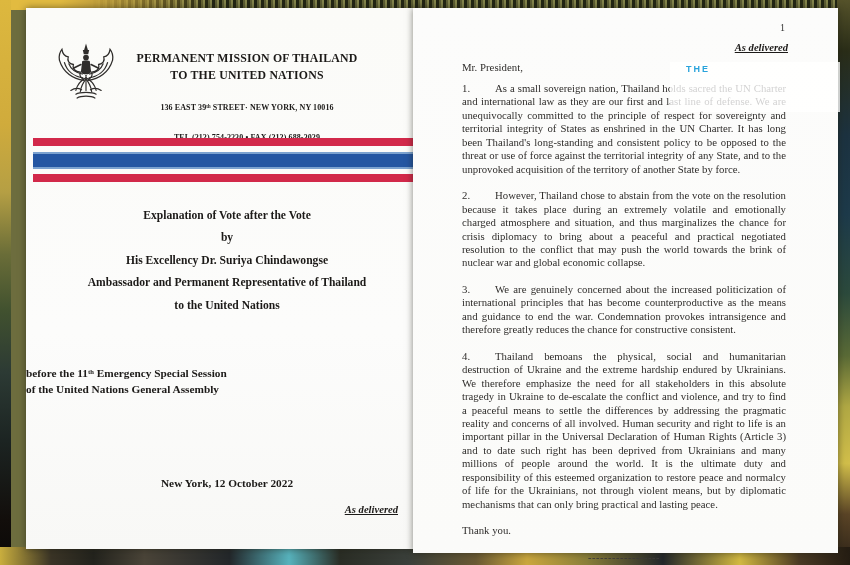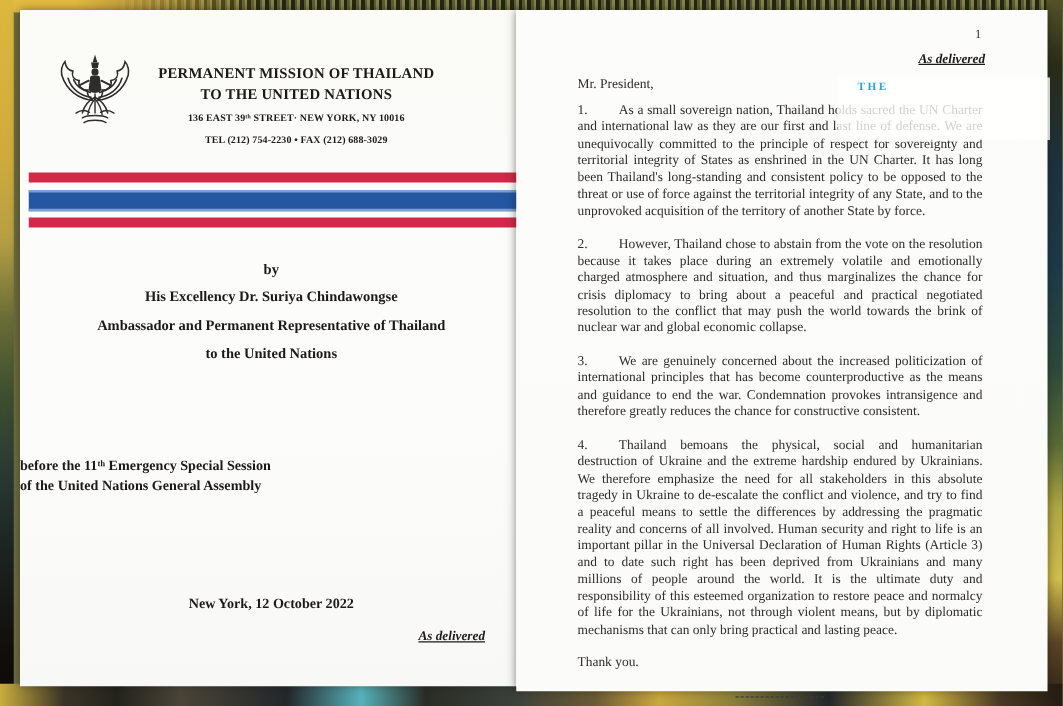--- a/index.html
+++ b/index.html
@@ -15,28 +15,28 @@
     background:linear-gradient(90deg,#e2bb40 0 60px,#caa63e 90px,rgba(202,166,62,0) 100%);}
   .bg-left{position:absolute;left:0;top:0;width:11px;height:565px;
     background:linear-gradient(180deg,#ddb83e 0%,#d0ab3c 22%,#b59f44 34%,#6a6d38 45%,#41512f 55%,#2c3a34 66%,#1c2422 78%,#120e0b 92%,#0a0806 100%);}
   .bg-right{position:absolute;right:0;top:0;width:13px;height:565px;
     background:linear-gradient(180deg,#55522a 0%,#2a2d18 9%,#1c3240 24%,#1d3a4a 38%,#2c4a3c 52%,#5a6a36 63%,#b0a844 72%,#d1be4a 82%,#5a4426 91%,#2c2218 100%);}
   .bg-bottom{position:absolute;left:0;bottom:0;width:850px;height:18px;
     background:linear-gradient(90deg,#c9ae3e 0%,#3a3426 6%,#23231d 11%,#4a4438 17%,#23272a 27%,#57b2bc 34%,#2a2d25 40%,#3a3f3a 48%,#6a5a34 56%,#caa73e 62%,#8a7f3a 69%,#23272a 78%,#d2b942 87%,#4a3a24 94%,#241c12 100%);}
 
   
   .page{position:absolute;background:#fcfcfa;box-shadow:0 0 7px rgba(30,30,20,.55);}
-  .page-left{left:16px;top:8px;width:402px;height:541px;background:linear-gradient(180deg,#fbfbf8,#fcfcfb 60%,#f8f8f6);}
+  .page-left{left:26px;top:8px;width:402px;height:541px;background:linear-gradient(180deg,#fbfbf8,#fcfcfb 60%,#f8f8f6);}
   .page-right{left:413px;top:8px;width:425px;height:545px;background:linear-gradient(180deg,#fcfcfb,#fbfbf9);}
 
   
   .emblem{position:absolute;left:22px;top:26px;width:76px;height:80px;}
   .mission-head{position:absolute;left:98px;top:42px;width:246px;text-align:center;color:#1c1a18;}
   .mission-head .org{font-weight:bold;font-size:11.8px;line-height:17px;letter-spacing:.2px;}
-  .mission-head .addr{font-weight:bold;font-size:8px;line-height:12px;margin-top:5px;letter-spacing:.1px;}
+  .mission-head .addr{font-weight:bold;font-size:8px;line-height:12px;margin-top:18px;letter-spacing:.1px;}
   .flag{position:absolute;left:7px;top:130px;right:0;}
   .flag .red{height:8px;}
   .flag .gap1{height:6px;}
   .flag .blue{height:13px;border-top:2px solid #7ba2cf;border-bottom:2px solid #7ba2cf;}
   .flag .gap2{height:5px;}
   .title-block{position:absolute;left:0;top:197px;width:100%;text-align:center;color:#1c1a18;font-weight:bold;font-size:11.6px;}
   .title-block div{line-height:22.4px;}
   .session-block{position:absolute;left:0;top:358px;width:100%;text-align:left;color:#1c1a18;font-weight:bold;font-size:11.3px;line-height:15.5px;}
   .dateline{position:absolute;left:0;top:469px;width:100%;text-align:center;color:#1c1a18;font-weight:bold;font-size:11.3px;}
   .as-delivered{font-weight:bold;font-style:italic;text-decoration:underline;color:#1c1a18;font-size:10.6px;}
@@ -108,20 +108,21 @@
 
   <div class="flag">
     <div class="red" style="background: rgb(210, 41, 74);"></div>
     <div class="gap1"></div>
     <div class="blue" style="background: rgb(36, 86, 162); border-top-color: rgb(123, 162, 207); border-bottom-color: rgb(123, 162, 207);"></div>
     <div class="gap2"></div>
     <div class="red" style="background: rgb(210, 41, 74);"></div>
   </div>
 
   <div class="title-block">
+    <div>Explanation of Vote after the Vote</div>
     <div>by</div>
     <div>His Excellency Dr. Suriya Chindawongse</div>
     <div>Ambassador and Permanent Representative of Thailand</div>
     <div>to the United Nations</div>
   </div>
 
   <div class="session-block">
     <div>before the 11ᵗʰ Emergency Special Session</div>
     <div>of the United Nations General Assembly</div>
   </div>
@@ -140,14 +141,14 @@
     <p><span class="pnum">1.</span><span>As a small sovereign nation, Thailand holds sacred the UN Charter and international law as they are our first and last line of defense. We are unequivocally committed to the principle of respect for sovereignty and territorial integrity of States as enshrined in the UN Charter. It has long been Thailand's long-standing and consistent policy to be opposed to the threat or use of force against the territorial integrity of any State, and to the unprovoked acquisition of the territory of another State by force.</span></p>
     <p><span class="pnum">2.</span><span>However, Thailand chose to abstain from the vote on the resolution because it takes place during an extremely volatile and emotionally charged atmosphere and situation, and thus marginalizes the chance for crisis diplomacy to bring about a peaceful and practical negotiated resolution to the conflict that may push the world towards the brink of nuclear war and global economic collapse.</span></p>
     <p><span class="pnum">3.</span><span>We are genuinely concerned about the increased politicization of international principles that has become counterproductive as the means and guidance to end the war. Condemnation provokes intransigence and therefore greatly reduces the chance for constructive consistent.</span></p>
     <p><span class="pnum">4.</span><span>Thailand bemoans the physical, social and humanitarian destruction of Ukraine and the extreme hardship endured by Ukrainians. We therefore emphasize the need for all stakeholders in this absolute tragedy in Ukraine to de-escalate the conflict and violence, and try to find a peaceful means to settle the differences by addressing the pragmatic reality and concerns of all involved. Human security and right to life is an important pillar in the Universal Declaration of Human Rights (Article 3) and to date such right has been deprived from Ukrainians and many millions of people around the world. It is the ultimate duty and responsibility of this esteemed organization to restore peace and normalcy of life for the Ukrainians, not through violent means, but by diplomatic mechanisms that can only bring practical and lasting peace.</span></p>
     <p class="closing">Thank you.</p>
     <div class="dashes">------------------</div>
   </div>
 </div>
 
 <div class="watermark">
-  <div class="wm-the" style="color:#29a3dc;font-family:Liberation Serif, serif;">THE</div>
+  <div class="wm-the" style="color:#29a3dc;">THE</div>
 </div>
 
 </body></html>

